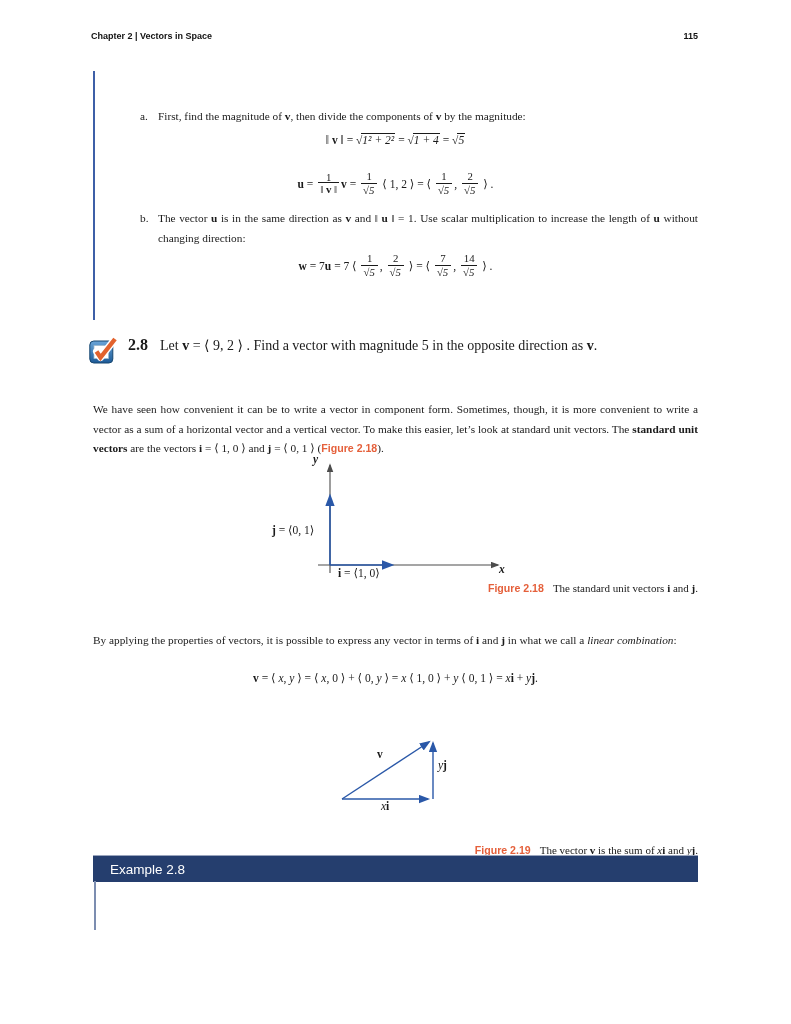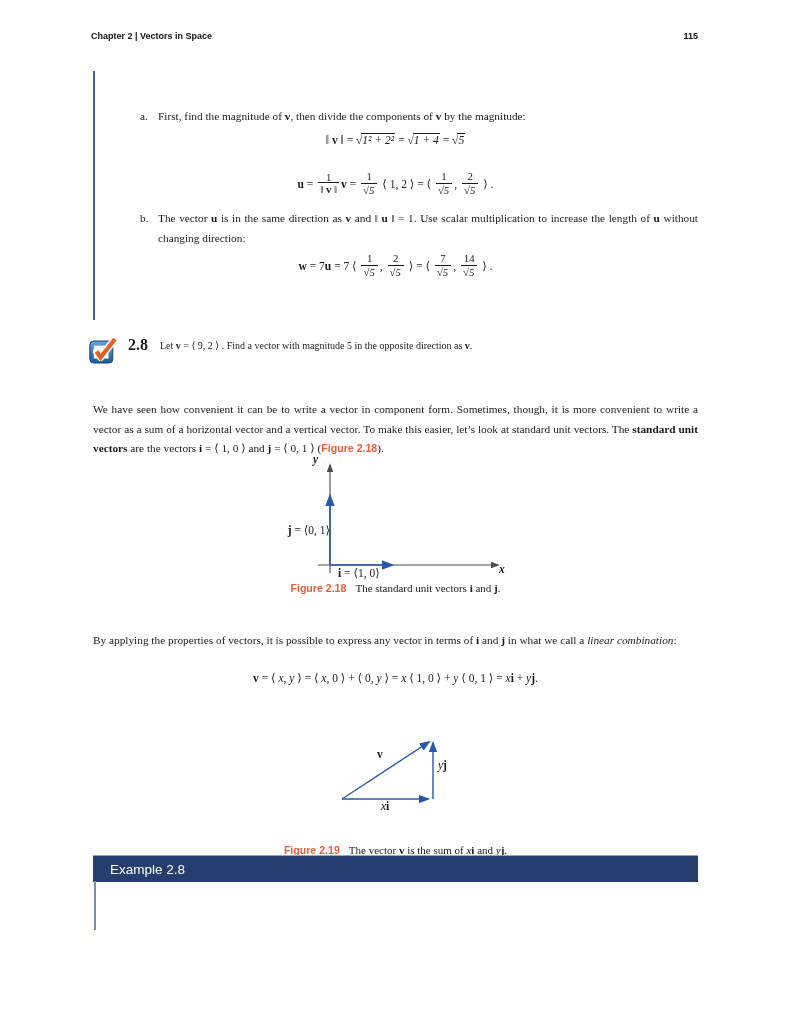--- a/index.html
+++ b/index.html
@@ -31,26 +31,26 @@
   .sqrt .rs{margin-right:-1px;}
   .sqrt .ov{border-top:1px solid #1a1a1a;display:inline-block;line-height:1.15;padding:0 1px;font-style:italic;}
 
   .st-b{font-weight:700;}
   .st-i{font-style:italic;}
   .st-fig{color:#e5603b;font-weight:700;font-family:"Liberation Sans","DejaVu Sans",sans-serif;font-size:10.6px;}
 
   
   .cp-icon{position:absolute;left:89px;top:335px;}
   .cp-num{position:absolute;left:128px;top:336px;font-weight:700;font-size:16px;}
-  .cp-text{position:absolute;left:160px;top:336px;width:538px;font-size:10px;line-height:19.5px;}
+  .cp-text{position:absolute;left:160px;top:336px;width:538px;font-size:14px;line-height:19.5px;}
 
   
   .figlabel{position:absolute;font-size:11.5px;}
   .axislabel{font-weight:700;font-style:italic;font-size:11.5px;}
-  .caption{position:absolute;left:93px;width:605px;text-align:center;font-size:11px;}
+  .caption{position:absolute;left:93px;width:605px;text-align:right;font-size:11px;}
   .caption .capword{color:#e5603b;font-weight:700;font-family:"Liberation Sans","DejaVu Sans",sans-serif;
                     font-size:10.6px;margin-right:9px;}
 
   
   .example-bar{position:absolute;left:93px;top:855px;width:605px;height:26px;background:#253e6e;
                border-top:1px solid #9aa5bd;display:flex;align-items:center;}
   .example-bar span{color:#ffffff;font-family:"Liberation Sans","DejaVu Sans",sans-serif;
                     font-size:13.5px;padding-left:17px;}
 </style>
 </head>
@@ -109,21 +109,21 @@
         <path d="M0,0 L8,3 L0,6 Z" fill="#4c4c4c"></path>
       </marker>
     </defs>
     <line x1="100" y1="121" x2="100" y2="13" stroke="#4c4c4c" stroke-width="1.1" marker-end="url(#arrK)"></line>
     <line x1="88" y1="113" x2="268" y2="113" stroke="#4c4c4c" stroke-width="1.1" marker-end="url(#arrK)"></line>
     <line x1="100" y1="113" x2="100" y2="44" stroke="#2a58a8" stroke-width="1.6" marker-end="url(#arrB)"></line>
     <line x1="100" y1="113" x2="162" y2="113" stroke="#2a58a8" stroke-width="1.6" marker-end="url(#arrB)"></line>
   </svg>
   <span class="figlabel axislabel" style="left:313px;top:453px;">y</span>
   <span class="figlabel axislabel" style="left:499px;top:563px;">x</span>
-  <span class="figlabel" style="left:272px;top:523px;width:58px;text-align:right;font-family:Liberation Serif, serif;"><span class="st-b">j</span><span class="st-p"> = ⟨0, 1⟩</span></span>
+  <span class="figlabel" style="left:272px;top:523px;width:58px;text-align:left;font-family:Liberation Serif, serif;"><span class="st-b">j</span><span class="st-p"> = ⟨0, 1⟩</span></span>
   <span class="figlabel" style="left:338px;top:566px;"><span class="st-b">i</span><span class="st-p"> = ⟨1, 0⟩</span></span>
 
   <div class="caption" style="top:582px;">
     <span class="capword">Figure 2.18</span><span><span class="st-p">The standard unit vectors </span><span class="st-b">i</span><span class="st-p"> and </span><span class="st-b">j</span><span class="st-p">.</span></span>
   </div>
 
   <div class="para" style="top:631px;"><span class="st-p">By applying the properties of vectors, it is possible to express any vector in terms of </span><span class="st-b">i</span><span class="st-p"> and </span><span class="st-b">j</span><span class="st-p"> in what we call a </span><span class="st-i">linear combination</span><span class="st-p">:</span></div>
 
   <div class="math" style="top:671px;"><span class="st-b">v</span><span class="st-p"> = ⟨ </span><span class="st-i">x</span><span class="st-p">, </span><span class="st-i">y</span><span class="st-p"> ⟩ = ⟨ </span><span class="st-i">x</span><span class="st-p">, 0 ⟩ + ⟨ 0, </span><span class="st-i">y</span><span class="st-p"> ⟩ = </span><span class="st-i">x</span><span class="st-p"> ⟨ 1, 0 ⟩ + </span><span class="st-i">y</span><span class="st-p"> ⟨ 0, 1 ⟩ = </span><span class="st-i">x</span><span class="st-b">i</span><span class="st-p"> + </span><span class="st-i">y</span><span class="st-b">j</span><span class="st-p">.</span></div>
 

